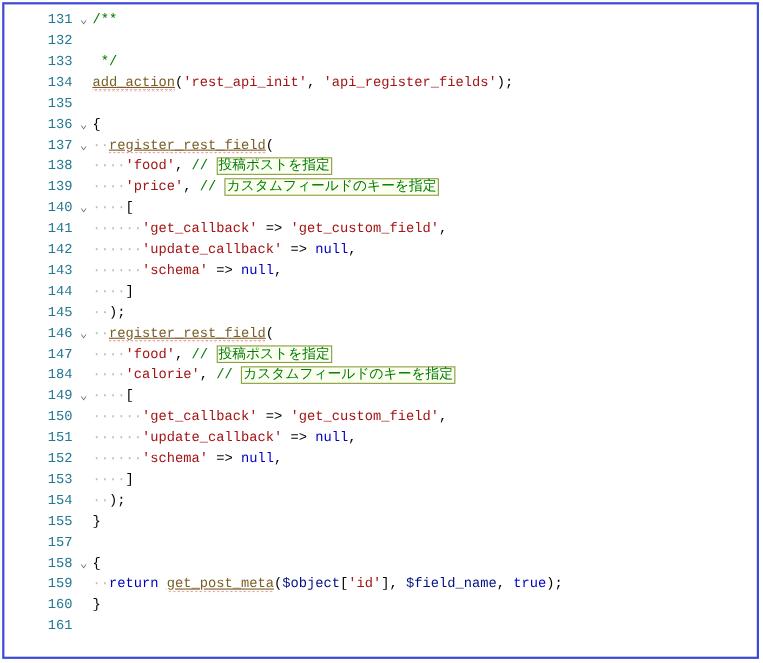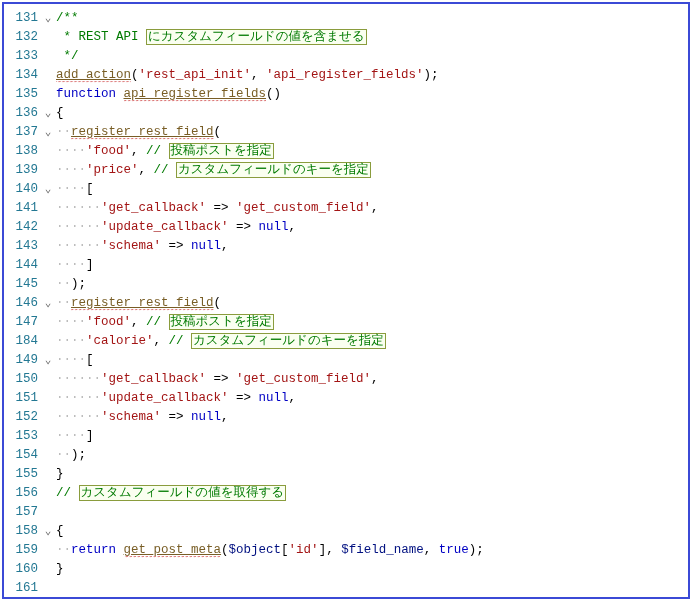--- a/index.html
+++ b/index.html
@@ -10,20 +10,21 @@
     font-size: 12.5px;
   }
   .editor {
     border: 2px solid #3b4ad6;
     width: 688px;
     height: 597px;
     box-sizing: border-box;
     overflow: hidden;
     background: #fff;
     padding-top: 4px;
+    padding-left: 28px;
   }
   .line {
     display: flex;
     height: 19px;
     align-items: center;
     white-space: pre;
   }
   .gutter {
     width: 34px;
     flex: 0 0 34px;
@@ -67,43 +68,42 @@
     color: #007a00;
     background: #fafff0;
   }
   .grey { color: #888; }
 </style>
 </head>
 <body>
 
 <div class="editor" id="editor">
     <div class="line"><div class="gutter">131</div><div class="fold">⌄</div><div class="code"><span class="doc">/**</span></div></div>
-    <div class="line"><div class="gutter">132</div><div class="fold"></div><div class="code"><span class="doc"> * REST API </span><span class="spellbox">にカスタムフィールドの値を含ませる</span></div></div>
+    <div class="line"><div class="gutter">132</div><div class="fold"></div></div>
     <div class="line"><div class="gutter">133</div><div class="fold"></div><div class="code"><span class="doc"> */</span></div></div>
     <div class="line"><div class="gutter">134</div><div class="fold"></div><div class="code"><span class="fn squig">add_action</span><span class="pun">(</span><span class="str">'rest_api_init'</span><span class="pun">, </span><span class="str">'api_register_fields'</span><span class="pun">);</span></div></div>
-    <div class="line"><div class="gutter">135</div><div class="fold"></div><div class="code"><span class="kw">function </span><span class="fn squig">api_register_fields</span><span class="pun">()</span></div></div>
+    <div class="line"><div class="gutter">135</div><div class="fold"></div></div>
     <div class="line"><div class="gutter">136</div><div class="fold">⌄</div><div class="code"><span class="pun">{</span></div></div>
     <div class="line"><div class="gutter">137</div><div class="fold">⌄</div><div class="code"><span class="ws">··</span><span class="fn squig">register_rest_field</span><span class="pun">(</span></div></div>
     <div class="line"><div class="gutter">138</div><div class="fold"></div><div class="code"><span class="ws">····</span><span class="str">'food'</span><span class="pun">, </span><span class="doc">// </span><span class="spellbox">投稿ポストを指定</span></div></div>
     <div class="line"><div class="gutter">139</div><div class="fold"></div><div class="code"><span class="ws">····</span><span class="str">'price'</span><span class="pun">, </span><span class="doc">// </span><span class="spellbox">カスタムフィールドのキーを指定</span></div></div>
     <div class="line"><div class="gutter">140</div><div class="fold">⌄</div><div class="code"><span class="ws">····</span><span class="pun">[</span></div></div>
     <div class="line"><div class="gutter">141</div><div class="fold"></div><div class="code"><span class="ws">······</span><span class="str">'get_callback'</span><span class="op"> =&gt; </span><span class="str">'get_custom_field'</span><span class="pun">,</span></div></div>
     <div class="line"><div class="gutter">142</div><div class="fold"></div><div class="code"><span class="ws">······</span><span class="str">'update_callback'</span><span class="op"> =&gt; </span><span class="const">null</span><span class="pun">,</span></div></div>
     <div class="line"><div class="gutter">143</div><div class="fold"></div><div class="code"><span class="ws">······</span><span class="str">'schema'</span><span class="op"> =&gt; </span><span class="const">null</span><span class="pun">,</span></div></div>
     <div class="line"><div class="gutter">144</div><div class="fold"></div><div class="code"><span class="ws">····</span><span class="pun">]</span></div></div>
     <div class="line"><div class="gutter">145</div><div class="fold"></div><div class="code"><span class="ws">··</span><span class="pun">);</span></div></div>
     <div class="line"><div class="gutter">146</div><div class="fold">⌄</div><div class="code"><span class="ws">··</span><span class="fn squig">register_rest_field</span><span class="pun">(</span></div></div>
     <div class="line"><div class="gutter">147</div><div class="fold"></div><div class="code"><span class="ws">····</span><span class="str">'food'</span><span class="pun">, </span><span class="doc">// </span><span class="spellbox">投稿ポストを指定</span></div></div>
     <div class="line"><div class="gutter">184</div><div class="fold"></div><div class="code"><span class="ws">····</span><span class="str">'calorie'</span><span class="pun">, </span><span class="doc">// </span><span class="spellbox">カスタムフィールドのキーを指定</span></div></div>
     <div class="line"><div class="gutter">149</div><div class="fold">⌄</div><div class="code"><span class="ws">····</span><span class="pun">[</span></div></div>
     <div class="line"><div class="gutter">150</div><div class="fold"></div><div class="code"><span class="ws">······</span><span class="str">'get_callback'</span><span class="op"> =&gt; </span><span class="str">'get_custom_field'</span><span class="pun">,</span></div></div>
     <div class="line"><div class="gutter">151</div><div class="fold"></div><div class="code"><span class="ws">······</span><span class="str">'update_callback'</span><span class="op"> =&gt; </span><span class="const">null</span><span class="pun">,</span></div></div>
     <div class="line"><div class="gutter">152</div><div class="fold"></div><div class="code"><span class="ws">······</span><span class="str">'schema'</span><span class="op"> =&gt; </span><span class="const">null</span><span class="pun">,</span></div></div>
     <div class="line"><div class="gutter">153</div><div class="fold"></div><div class="code"><span class="ws">····</span><span class="pun">]</span></div></div>
     <div class="line"><div class="gutter">154</div><div class="fold"></div><div class="code"><span class="ws">··</span><span class="pun">);</span></div></div>
     <div class="line"><div class="gutter">155</div><div class="fold"></div><div class="code"><span class="pun">}</span></div></div>
-    <div class="line"><div class="gutter">156</div><div class="fold"></div><div class="code"><span class="doc">// </span><span class="spellbox">カスタムフィールドの値を取得する</span></div></div>
     <div class="line"><div class="gutter">157</div><div class="fold"></div></div>
     <div class="line"><div class="gutter">158</div><div class="fold">⌄</div><div class="code"><span class="pun">{</span></div></div>
     <div class="line"><div class="gutter">159</div><div class="fold"></div><div class="code"><span class="ws">··</span><span class="kw">return </span><span class="fn squig">get_post_meta</span><span class="pun">(</span><span class="var">$object</span><span class="pun">[</span><span class="str">'id'</span><span class="pun">], </span><span class="var">$field_name</span><span class="pun">, </span><span class="const">true</span><span class="pun">);</span></div></div>
     <div class="line"><div class="gutter">160</div><div class="fold"></div><div class="code"><span class="pun">}</span></div></div>
     <div class="line"><div class="gutter">161</div><div class="fold"></div><div class="code"><span class=""></span></div></div>
   </div>
 
 </body></html>

